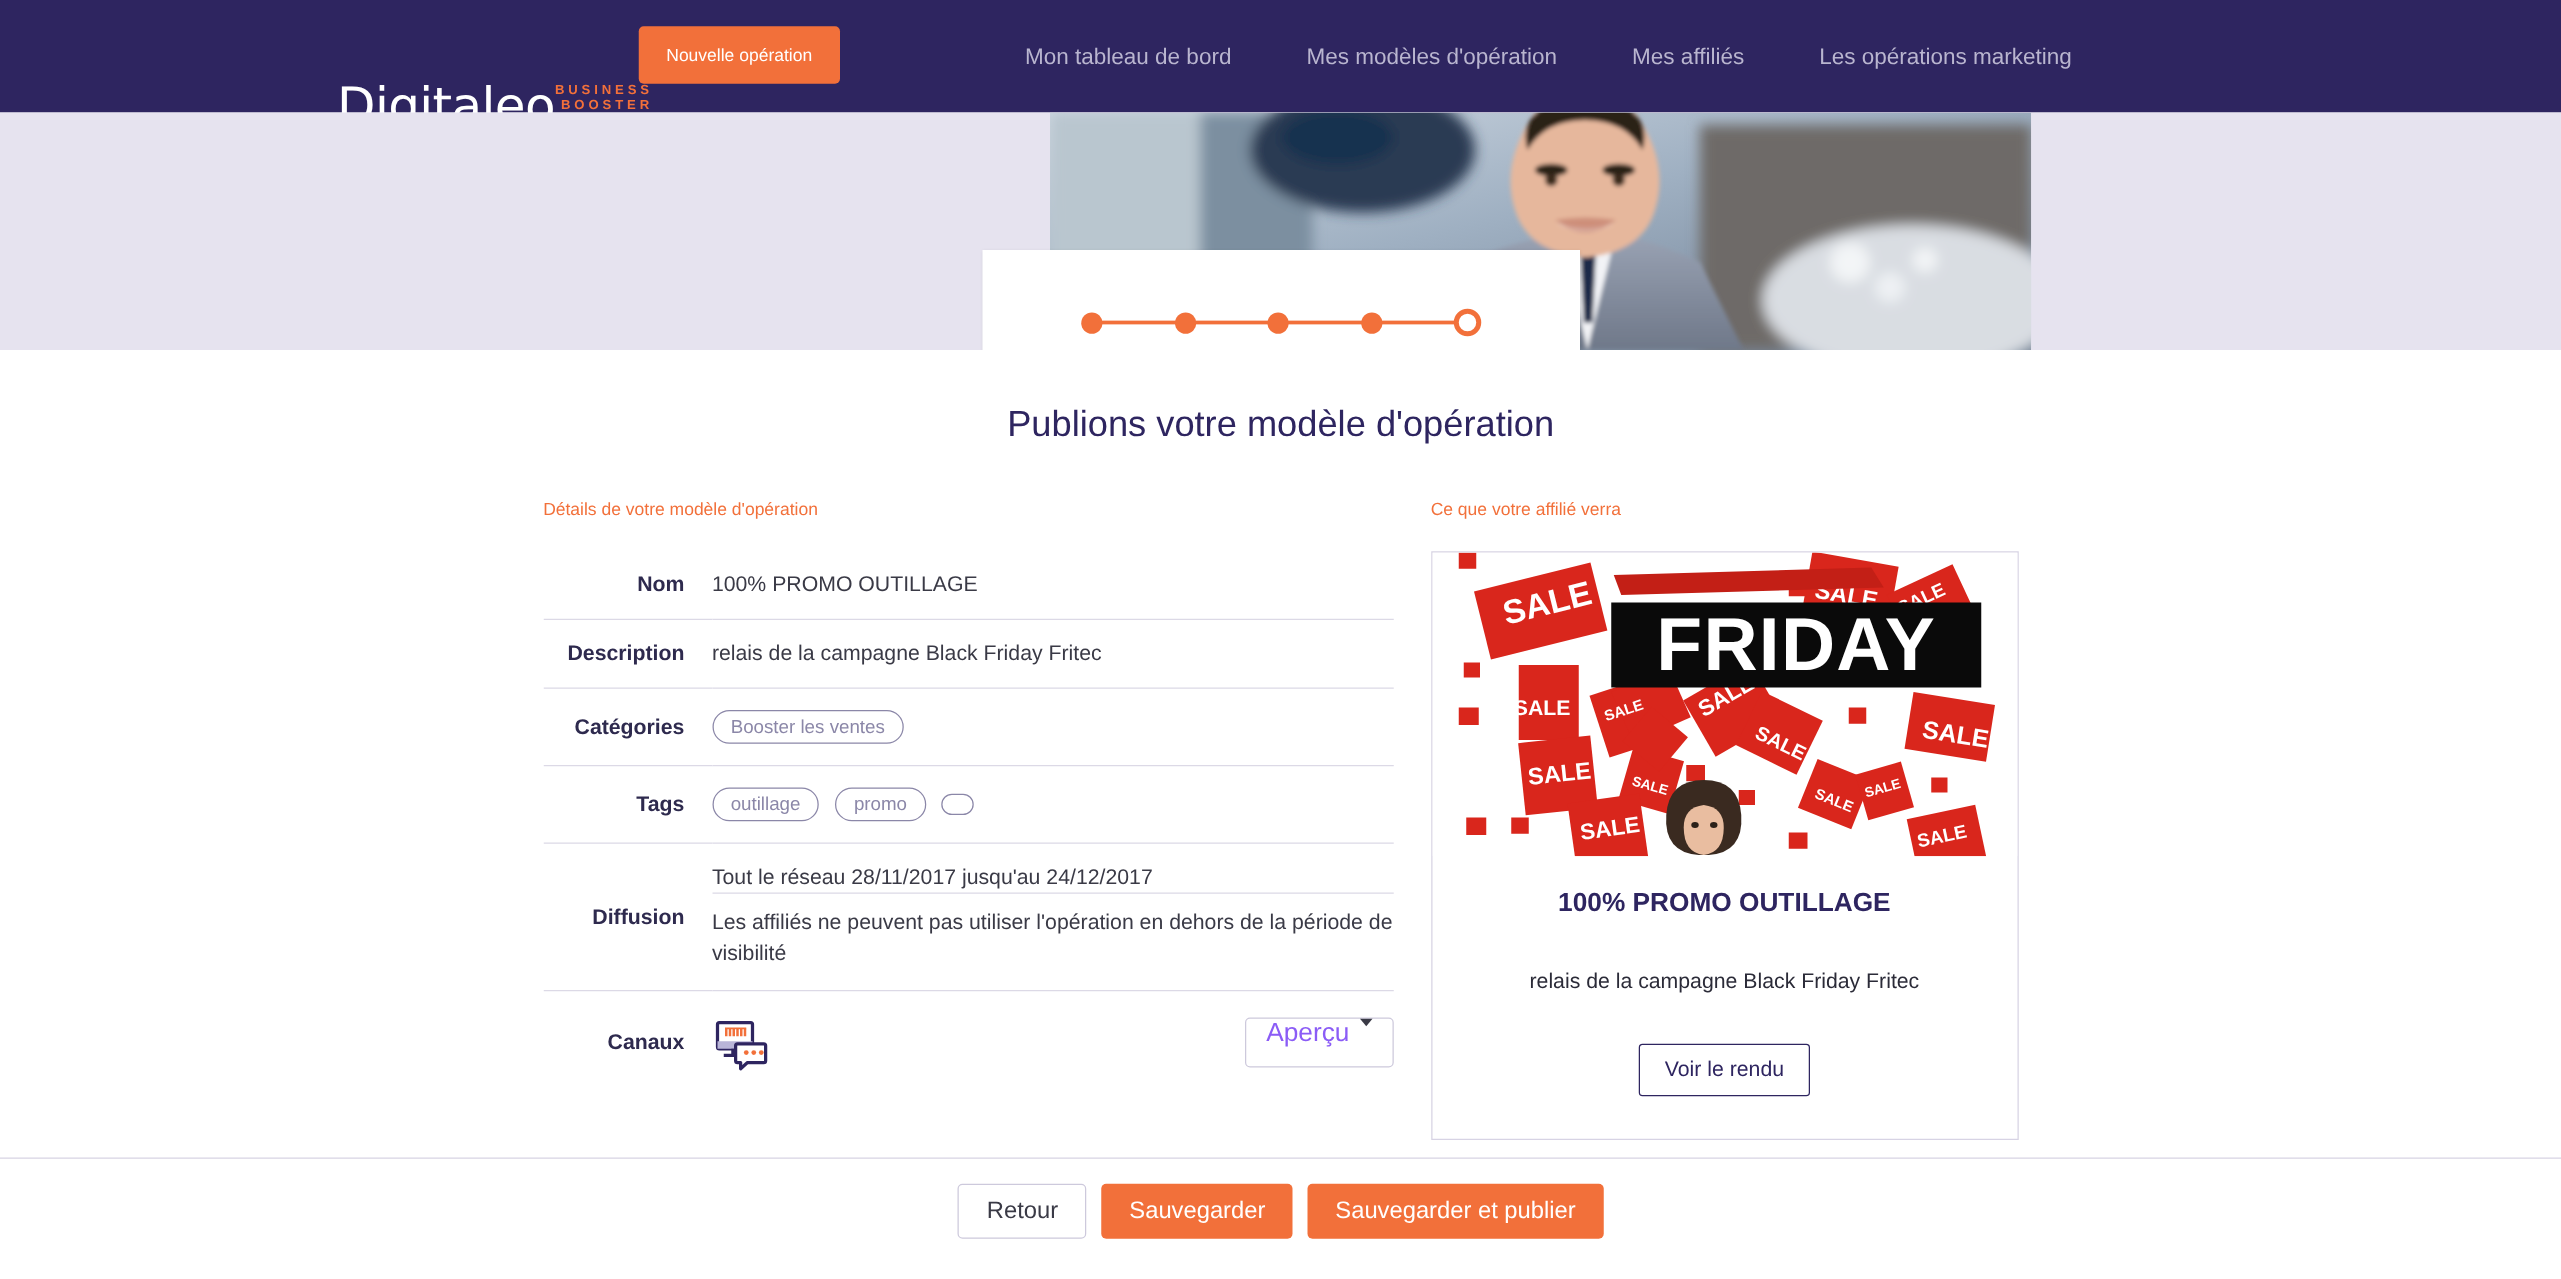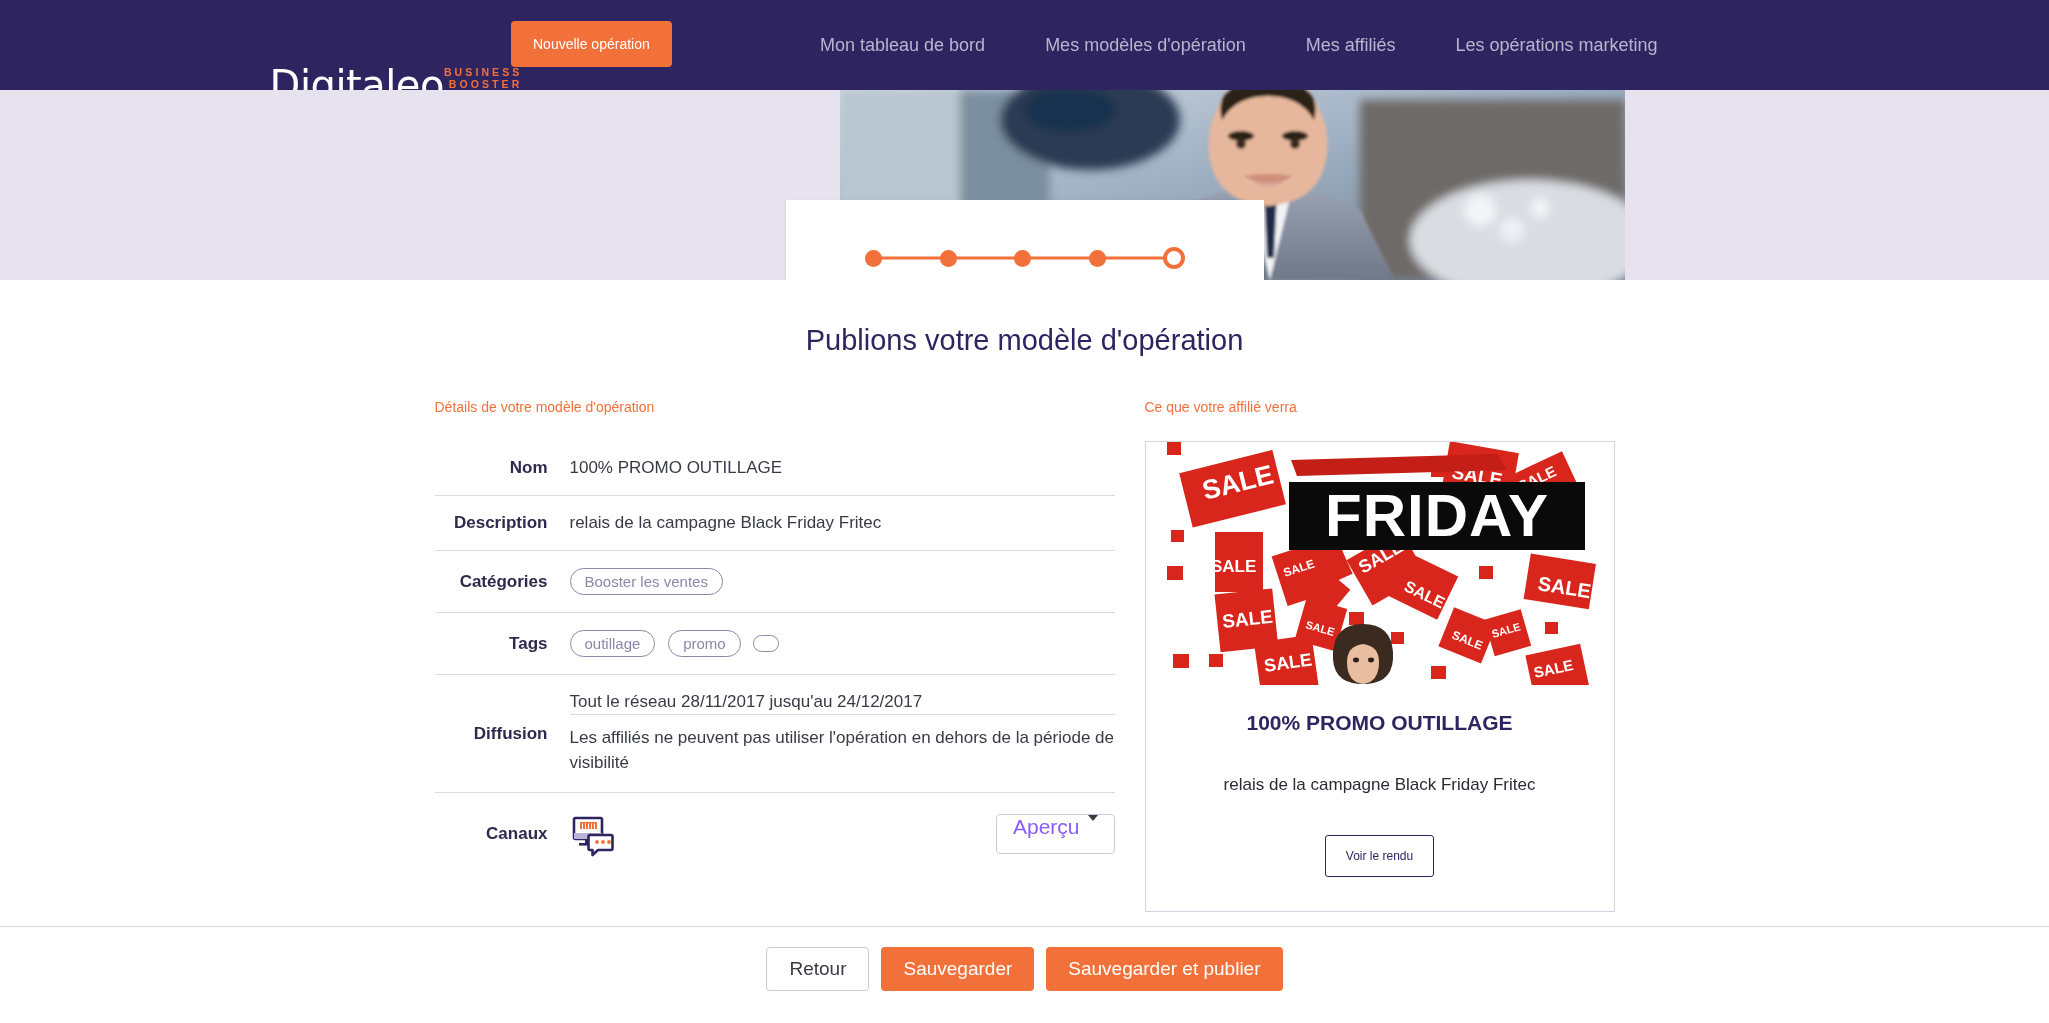--- a/index.html
+++ b/index.html
@@ -166,21 +166,21 @@
   .preview-img{width:100%;height:243px;display:block;overflow:hidden;}
   .preview-img svg{display:block;width:100%;height:243px;}
   .preview-body{padding:26px 24px 34px;text-align:center;}
   .preview-title{
     font-size:21px;font-weight:700;color:#2e2560;margin-bottom:40px;
   }
   .preview-desc{font-size:17px;color:#2b2b38;margin-bottom:40px;}
   .btn-rendu{
     height:42px;padding:0 20px;background:#fff;
     border:1px solid #2e2560;border-radius:3px;
-    font-size:12px;color:#2e2560;cursor:pointer;
+    font-size:17px;color:#2e2560;cursor:pointer;
     font-family:"Liberation Sans",sans-serif;
   }
 
   
   .footer-divider{
     margin-top:14px;width:100%;height:1px;background:#d7d3e4;
   }
   .footer{
     display:flex;justify-content:center;align-items:center;gap:12px;
     padding-top:20px;

